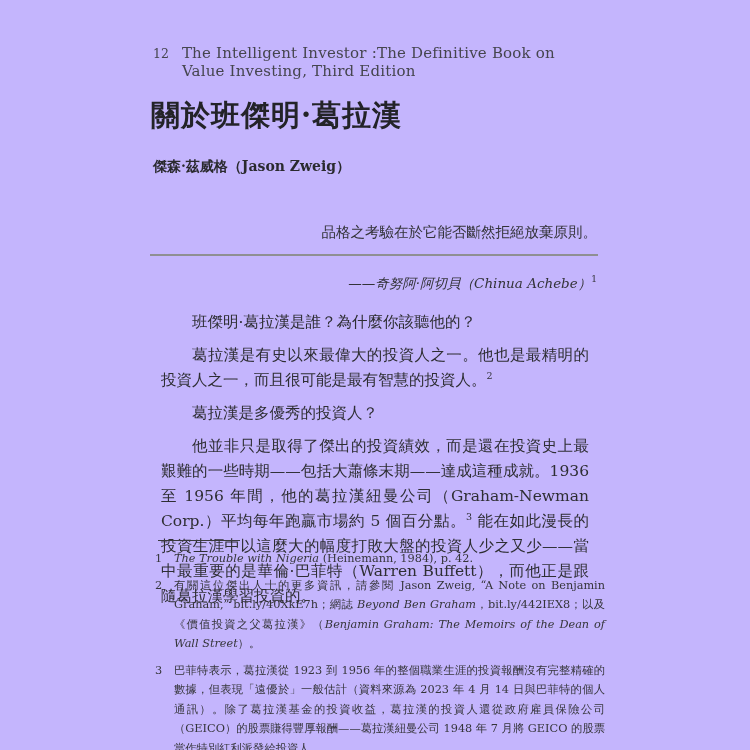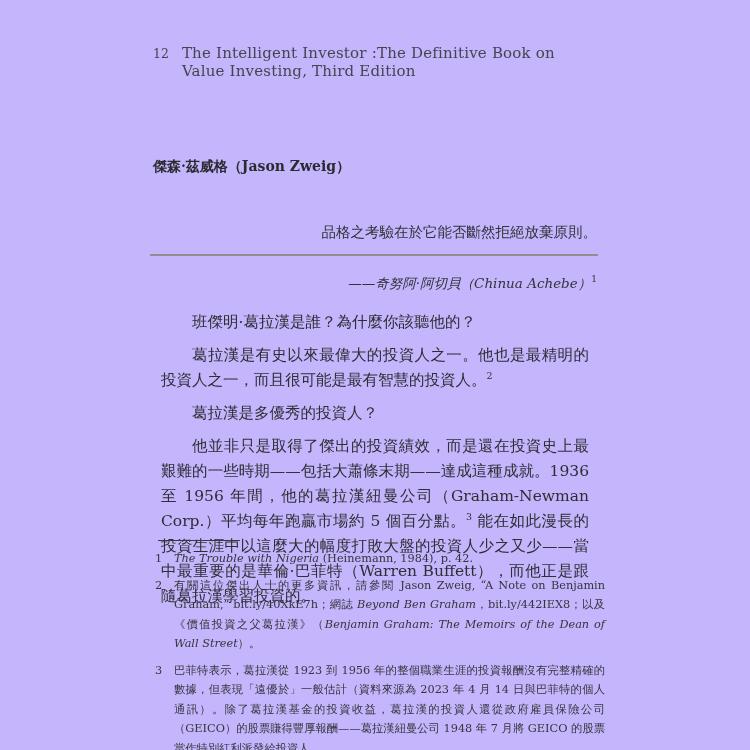--- a/index.html
+++ b/index.html
@@ -127,20 +127,21 @@
 </head>
 <body>
 
 <div class="page">
 
   <div class="running-header">
     <span class="page-number">12</span>
     <span class="running-title">The Intelligent Investor :The Definitive Book on Value Investing, Third Edition</span>
   </div>
 
+  <h1 class="chapter-title" style="margin:0;">關於班傑明·葛拉漢</h1>
 
   <div class="author-byline">傑森·茲威格（Jason Zweig）</div>
 
   <div class="epigraph">
     <div class="epigraph-quote">品格之考驗在於它能否斷然拒絕放棄原則。</div>
     <div class="epigraph-attribution"><span>——</span><span>奇努阿·阿切貝（Chinua Achebe）</span><sup>1</sup></div>
   </div>
 
   <hr class="section-divider">
 

